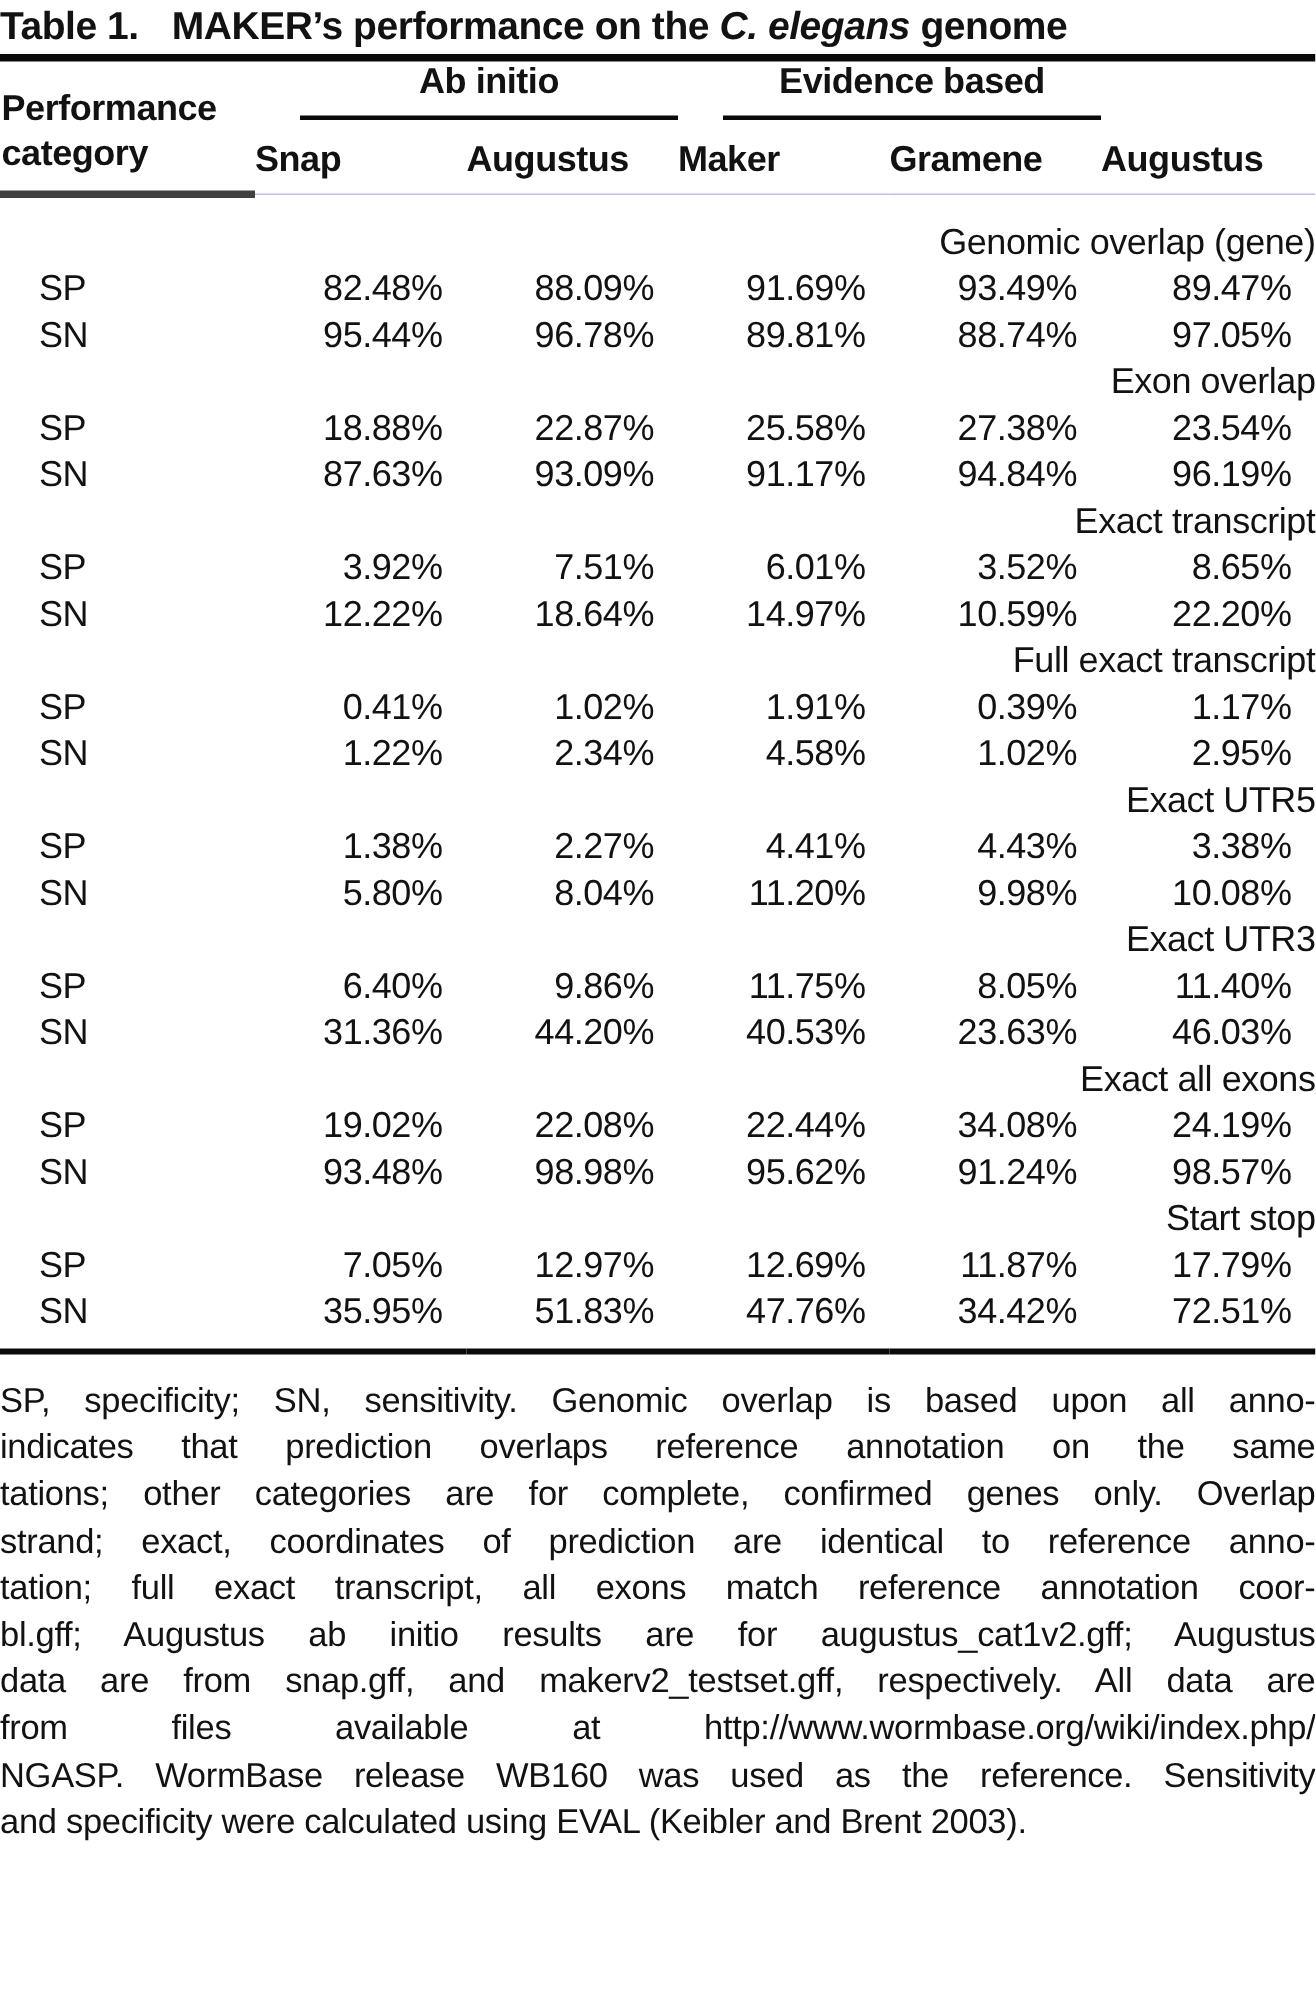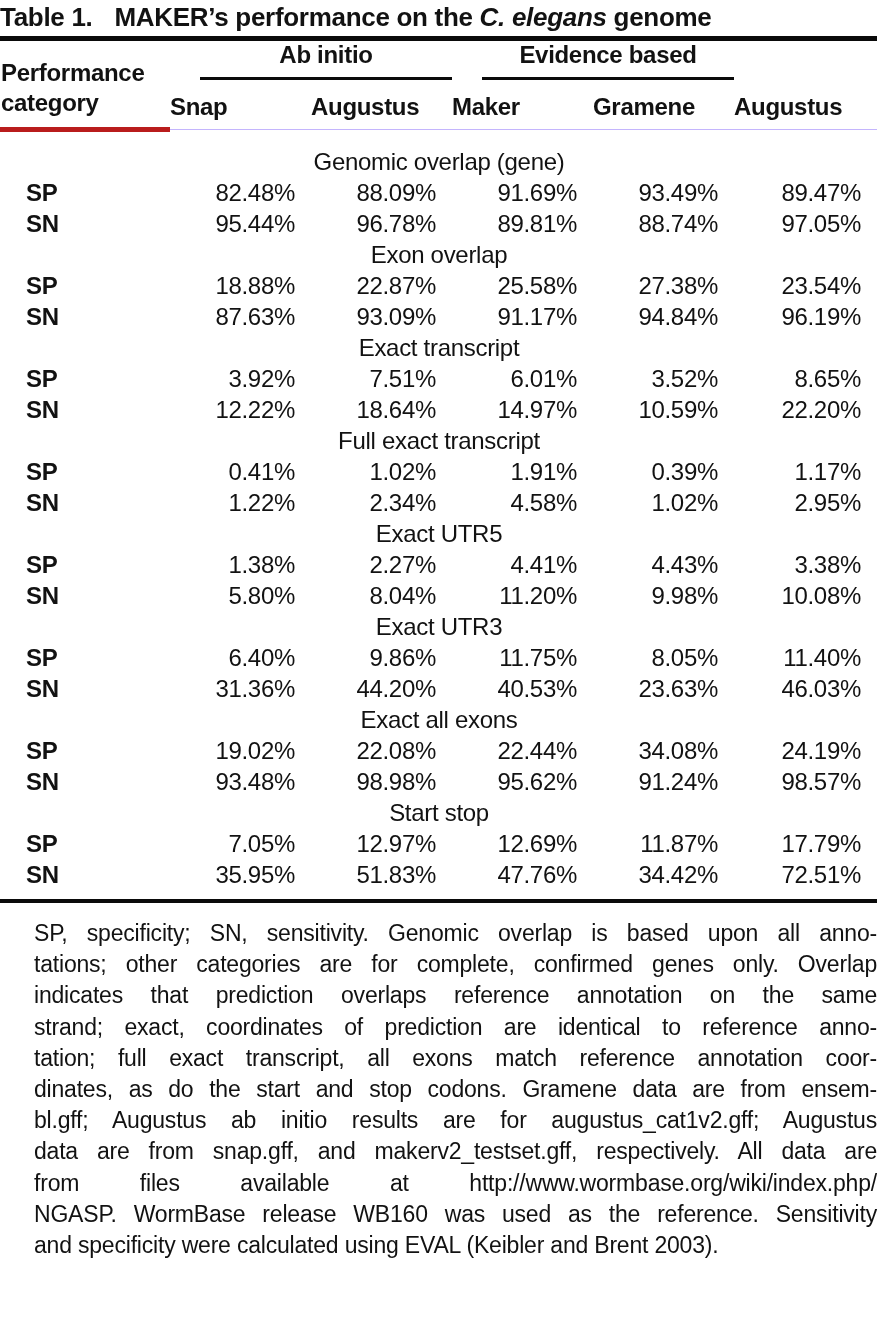--- a/index.html
+++ b/index.html
@@ -27,46 +27,46 @@
   table {
     width: 877px; border-collapse: collapse; table-layout: fixed;
     border-bottom: 4px solid #0a0a0a;
   }
   th, td { margin: 0; padding: 0; font-weight: normal; }
 
   thead th { font-weight: bold; font-size: 24px; letter-spacing: -0.3px; }
   .cat-head {
     text-align: left; vertical-align: bottom;
     padding: 0 0 9px 1px; line-height: 30px;
-    border-bottom: 5px solid #b91c1c;
+    border-bottom: 5px solid #404040;
   }
   .spanner { vertical-align: bottom; }
   .spanner .spanner-inner {
     margin-left: 30px; text-align: center;
     padding-bottom: 9px; border-bottom: 3px solid #0a0a0a;
     line-height: 27px;
   }
   .spacer-th { border-bottom: none; }
   .col-row th {
     text-align: left; padding: 13px 0 9px 0; line-height: 27px;
     border-bottom: 1px solid #c4b5fd;
   }
 
   tbody td {
     font-size: 24px; line-height: 31px; letter-spacing: -0.3px;
     vertical-align: baseline; white-space: nowrap;
   }
-  td.section-name { text-align: center; padding-left: 1px; margin-left: 24px; }
+  td.section-name { text-align: right; padding-left: 1px; margin-left: 24px; }
   tr.first-section td { padding-top: 14px; }
-  td.row-label { text-align: left; padding-left: 26px; font-weight: bold; }
+  td.row-label { text-align: left; padding-left: 26px; }
   td.value { text-align: right; padding-right: 16px; }
   tr.last-row td { padding-bottom: 9px; }
 
   
-  .footnote { padding-top: 15px; margin-left: 34px; }
+  .footnote { padding-top: 15px; }
   .fn-line {
     font-size: 23px; line-height: 31.2px; letter-spacing: -0.2px;
     text-align: justify; text-align-last: justify;
     white-space: normal; overflow: hidden; height: 31.2px;
   }
   .fn-line:last-child { text-align-last: left; }
 </style>
 </head>
 <body>
 
@@ -259,25 +259,24 @@
           <td class="value">51.83%</td>
           <td class="value">47.76%</td>
           <td class="value">34.42%</td>
           <td class="value">72.51%</td>
         </tr>
       </tbody>
   </table>
 
   <div class="footnote" id="footnote">
       <div class="fn-line">SP, specificity; SN, sensitivity. Genomic overlap is based upon all anno-</div>
+      <div class="fn-line">indicates that prediction overlaps reference annotation on the same</div>
       <div class="fn-line">tations; other categories are for complete, confirmed genes only. Overlap</div>
-      <div class="fn-line">indicates that prediction overlaps reference annotation on the same</div>
       <div class="fn-line">strand; exact, coordinates of prediction are identical to reference anno-</div>
       <div class="fn-line">tation; full exact transcript, all exons match reference annotation coor-</div>
-      <div class="fn-line">dinates, as do the start and stop codons. Gramene data are from ensem-</div>
       <div class="fn-line">bl.gff; Augustus ab initio results are for augustus_cat1v2.gff; Augustus</div>
       <div class="fn-line">data are from snap.gff, and makerv2_testset.gff, respectively. All data are</div>
       <div class="fn-line">from files available at http://www.wormbase.org/wiki/index.php/</div>
       <div class="fn-line">NGASP. WormBase release WB160 was used as the reference. Sensitivity</div>
       <div class="fn-line">and specificity were calculated using EVAL (Keibler and Brent 2003).</div>
     </div>
 
 </div>
 
 </body></html>

